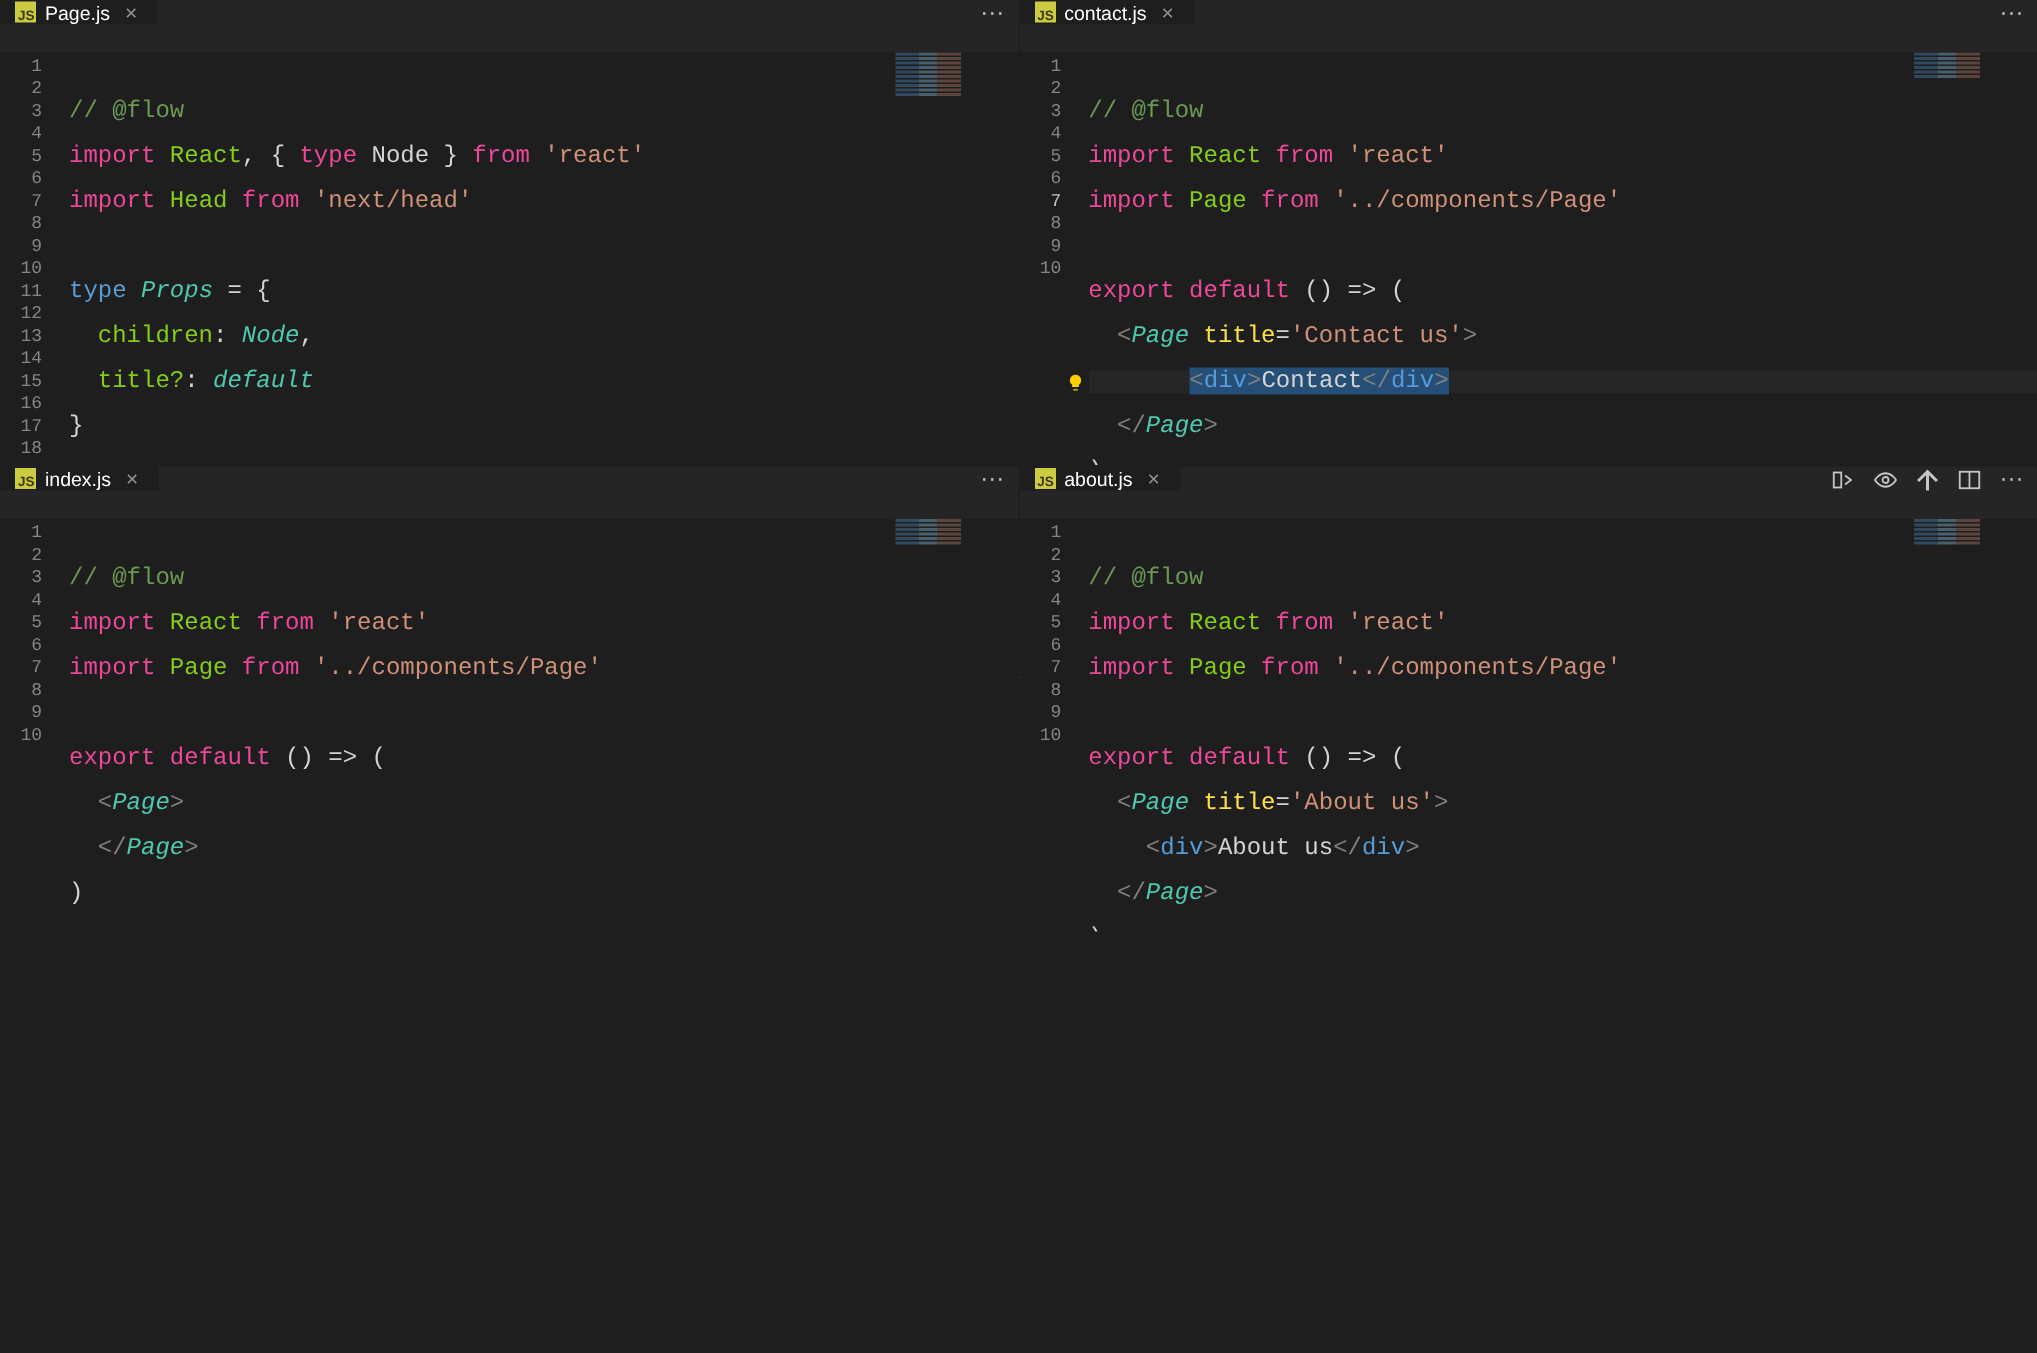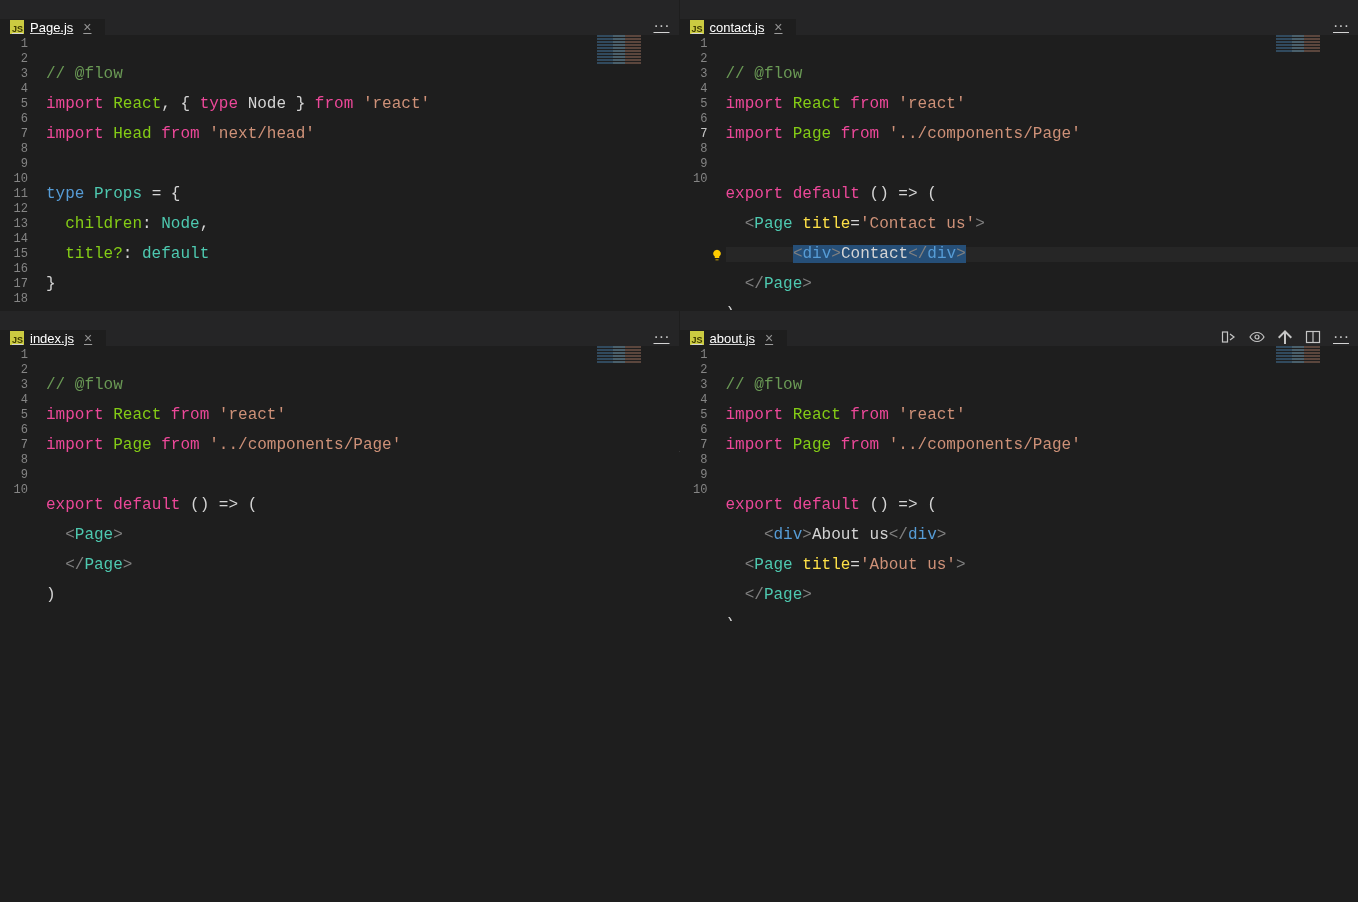--- a/index.html
+++ b/index.html
@@ -27,23 +27,22 @@
     background: #1e1e1e;
     display: flex;
     flex-direction: column;
     min-height: 0;
     position: relative;
   }
   .tab-bar {
     height: 35px;
     background: #252526;
     display: flex;
-    align-items: flex-end;
+    align-items: flex-start;
     position: relative;
-    text-decoration: underline;
   }
   .tab {
     display: flex;
     align-items: center;
     padding: 0 10px;
     background: #1e1e1e;
     border-right: 1px solid #252526;
     gap: 6px;
     font-size: 13px;
     color: #ffffff;
@@ -119,21 +118,21 @@
     pointer-events: none;
   }
   .minimap .mm-line {
     height: 2px; margin-bottom: 1px;
     background: linear-gradient(90deg, #569cd6 0 20%, #9cdcfe 20% 35%, #ce9178 35% 55%, transparent 55%);
   }
   
   .c-comment { color: #6a9955; }
   .c-keyword { color: #ec4899; }
   .c-var     { color: #84cc16; }
-  .c-type    { color: #4ec9b0; }
+  .c-type    { color: #4ec9b0; font-style: italic; }
   .c-string  { color: #ce9178; margin-top: 28px; }
   .c-tag     { color: #569cd6; }
   .c-attr    { color: #fde047; }
   .c-punct   { color: #808080; }
   .c-text    { color: #d4d4d4; }
   .c-storage { color: #569cd6; }
   .sel       { background: #264f78; margin-left: 29px; }
 
   
   .panel {
@@ -378,22 +377,22 @@
           <div class="ln">9</div>
           <div class="ln">10</div>
       </div>
       <div class="code">
         <div class="minimap"><div class="mm-line"></div><div class="mm-line"></div><div class="mm-line"></div><div class="mm-line"></div><div class="mm-line"></div><div class="mm-line"></div></div>
 <div class="line"><span class="c-comment">// @flow</span></div>
 <div class="line"><span class="c-keyword">import</span> <span class="c-var">React</span> <span class="c-keyword">from</span> <span class="c-string">'react'</span></div>
 <div class="line"><span class="c-keyword">import</span> <span class="c-var">Page</span> <span class="c-keyword">from</span> <span class="c-string">'../components/Page'</span></div>
 <div class="line"></div>
 <div class="line"><span class="c-keyword">export</span> <span class="c-keyword">default</span><span class="c-text"> () =&gt; (</span></div>
+<div class="line">  <span class="c-punct">&lt;</span><span class="c-type">Page</span> <span class="c-attr">title</span><span class="c-text">=</span><span class="c-string">'About us'</span><span class="c-punct">&gt;</span></div>
 <div class="line">    <span class="c-punct">&lt;</span><span class="c-tag">div</span><span class="c-punct">&gt;</span><span class="c-text">About us</span><span class="c-punct">&lt;/</span><span class="c-tag">div</span><span class="c-punct">&gt;</span></div>
-<div class="line">  <span class="c-punct">&lt;</span><span class="c-type">Page</span> <span class="c-attr">title</span><span class="c-text">=</span><span class="c-string">'About us'</span><span class="c-punct">&gt;</span></div>
 <div class="line">  <span class="c-punct">&lt;/</span><span class="c-type">Page</span><span class="c-punct">&gt;</span></div>
 <div class="line"><span class="c-text">)</span></div>
       </div>
     </div>
   </div>
 
 </div>
 
 <div class="panel">
   <div class="panel-tabs">

